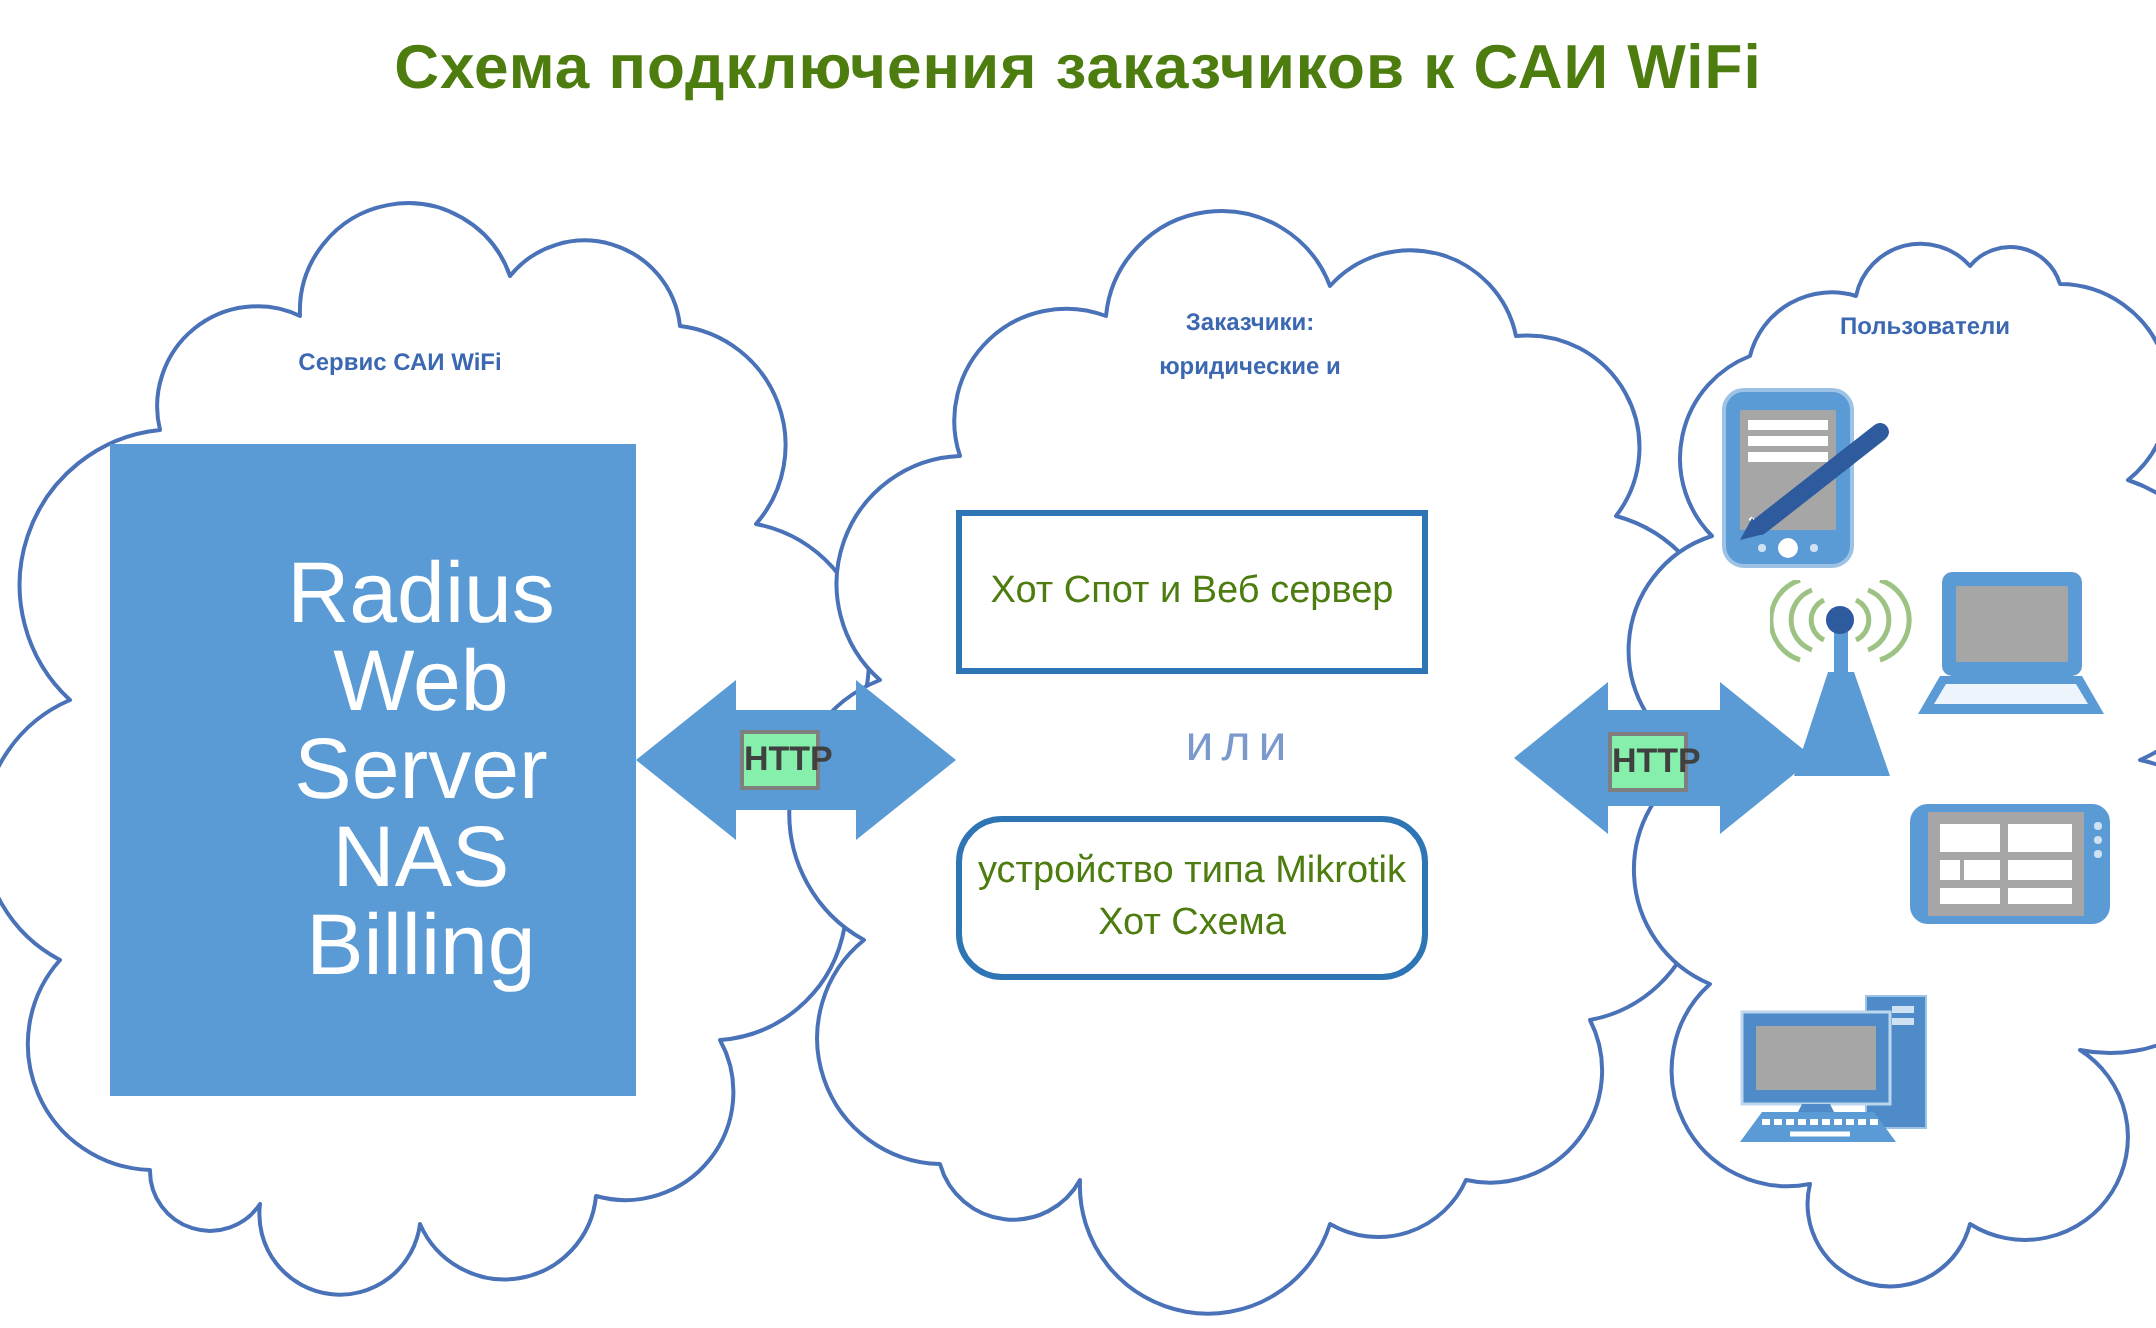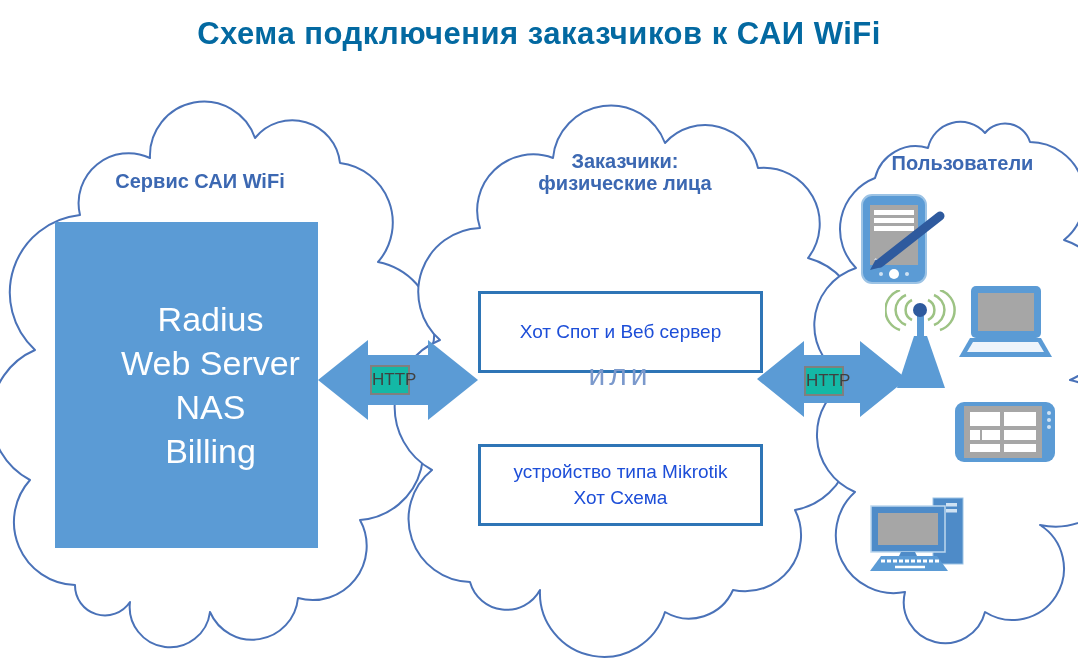--- a/index.html
+++ b/index.html
@@ -2,47 +2,47 @@
 <html><head>
 <meta charset="utf-8">
 <style>
   * { margin:0; padding:0; box-sizing:border-box; }
   html,body { background:#ffffff; }
   body { font-family:"Liberation Sans","DejaVu Sans",sans-serif; }
   .stage { position:relative; width:1078px; height:664px; background:#ffffff; overflow:hidden; }
   .abs { position:absolute; }
 
   .title { left:0; top:16px; width:1078px; text-align:center;
-           font-size:31px; font-weight:600; color:#0369a1; letter-spacing:0.5px; }
+           font-size:31px; font-weight:600; color:#4d7c0f; letter-spacing:0.5px; }
 
   svg.bg { left:0; top:0; width:1078px; height:664px; }
   .cloud { fill:#ffffff; stroke:#4a72b8; stroke-width:2; stroke-linejoin:round; }
   .arrow { fill:#5b9bd5; }
 
-  .cloud-label { color:#3c68b2; font-weight:bold; font-size:20px; text-align:center; line-height:22px; }
+  .cloud-label { color:#3c68b2; font-weight:bold; font-size:12px; text-align:center; line-height:22px; }
   .lbl-service   { left:90px;  top:170px; width:220px; }
   .lbl-customers { left:520px; top:150px; width:210px; }
   .lbl-users     { left:870px; top:152px; width:185px; }
 
   .server-box { left:55px; top:222px; width:263px; height:326px; background:#5b9bd5;
                 display:flex; flex-direction:column; justify-content:center; align-items:center;
-                color:#ffffff; font-size:34px; font-weight:500; line-height:44px; text-align:center;padding-left:48px; }
-
-  .option-box { left:478px; width:285px; height:82px; background:#ffffff;
+                color:#ffffff; font-size:43px; font-weight:500; line-height:44px; text-align:center;padding-left:48px; }
+
+  .option-box { left:478px; width:236px; height:82px; background:#ffffff;
                 border:3px solid #2e75b6; display:flex; flex-direction:column;
                 justify-content:center; align-items:center;
-                color:#1d4ed8; font-size:19px; line-height:26px; text-align:center;margin-top:36px; }
+                color:#4d7c0f; font-size:19px; line-height:26px; text-align:center; }
   .option-box.first  { top:255px; }
-  .option-box.second { top:408px; }
+  .option-box.second { top:408px;border-radius:23px; }
 
   .or-text { left:560px; top:358px; width:120px; text-align:center;
-             color:#7b99cc; font-size:30px; letter-spacing:4px; }
-
-  .http-label { background:#14b8a6; border:2px solid #7f7f7f; color:#404040;
-                font-size:17px; font-weight:normal; text-align:center;
+             color:#7b99cc; font-size:25px; letter-spacing:4px; }
+
+  .http-label { background:#86efac; border:2px solid #7f7f7f; color:#404040;
+                font-size:17px; font-weight:bold; text-align:center;
                 width:40px; height:30px; line-height:26px; }
   .http-left  { left:370px; top:365px; }
   .http-right { left:804px; top:366px; }
 
   .device { position:absolute; }
 </style>
 </head>
 <body>
 
 <div class="stage">
@@ -100,21 +100,21 @@
 
     <polygon class="arrow" points="757,379 804,341 804,355 860,355 860,341 907,379 860,417 860,403 804,403 804,417"></polygon>
   </svg>
 
   <div class="abs title">Схема подключения заказчиков к САИ WiFi</div>
 
   <div class="abs cloud-label lbl-service">Сервис САИ WiFi</div>
 
   <div class="abs cloud-label lbl-customers">
     <div>Заказчики:</div>
-    <div>физические лица</div>
+    <div>юридические и</div>
   </div>
 
   <div class="abs cloud-label lbl-users">
     <div>Пользователи</div>
   </div>
 
   <div class="abs server-box">
     <div>Radius</div>
     <div>Web Server</div>
     <div>NAS</div>

